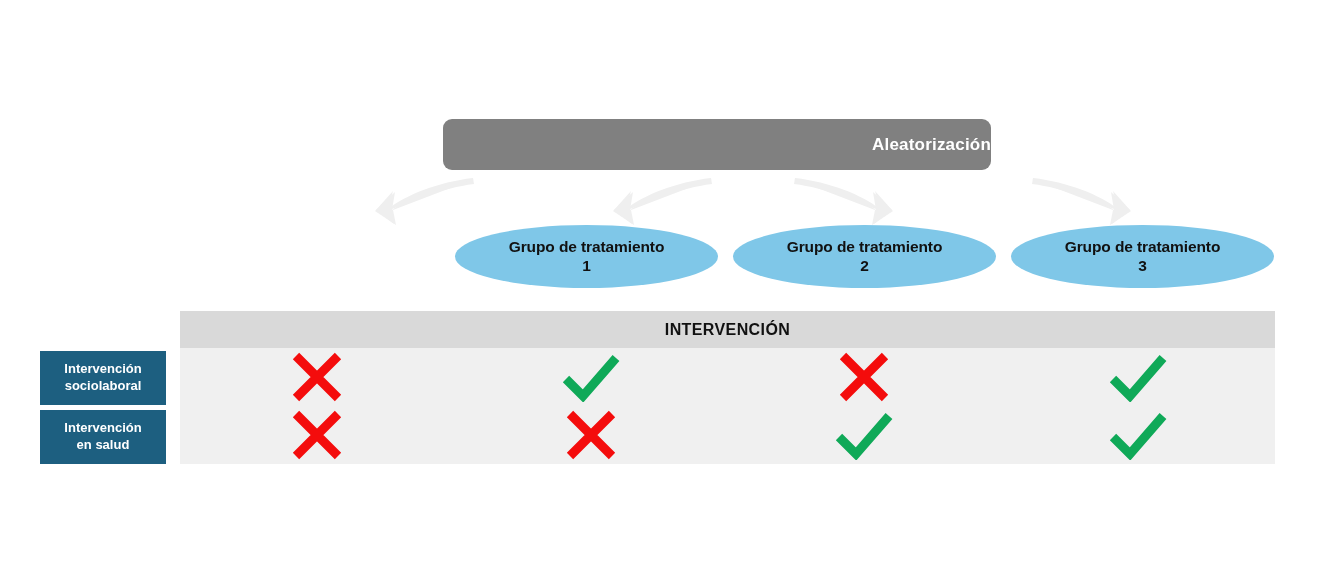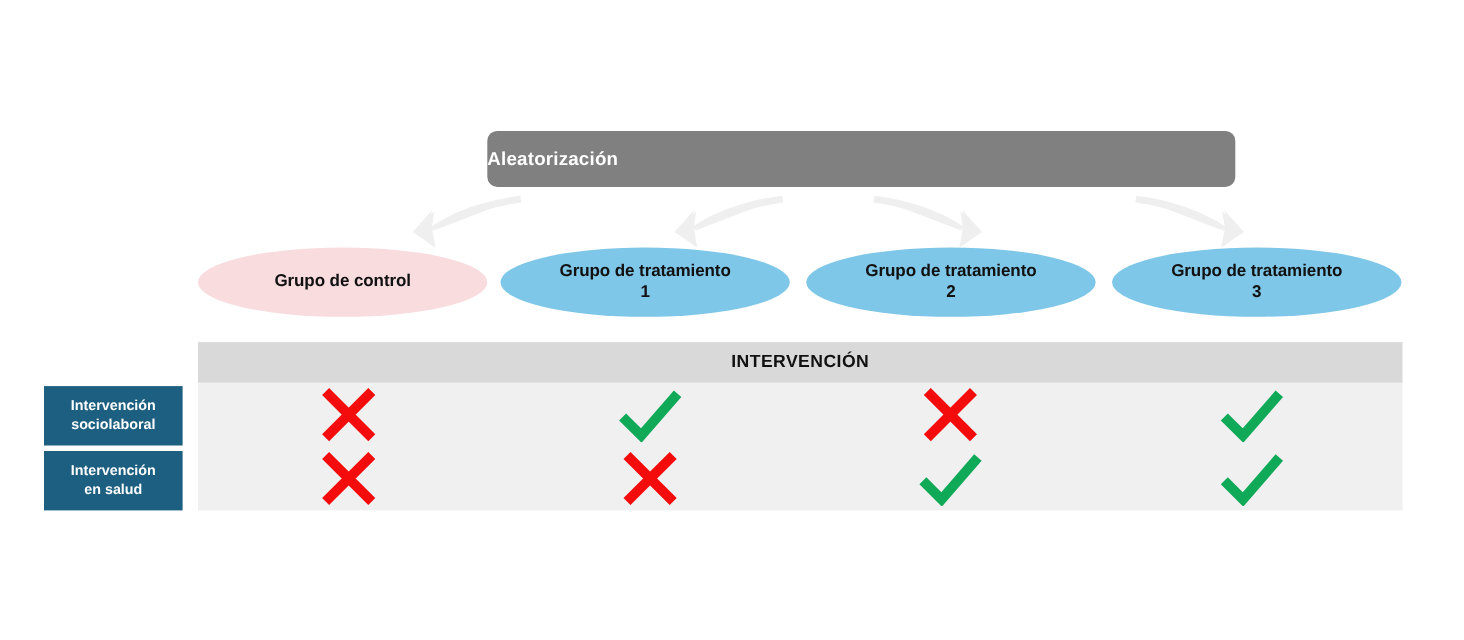--- a/index.html
+++ b/index.html
@@ -16,27 +16,27 @@
     height: 582px;
     background: #ffffff;
     overflow: hidden;
   }
 
   
   .rand-box {
     position: absolute;
     left: 443px;
     top: 119px;
-    width: 680px;
+    width: 548px;
     height: 51px;
     background: #808080;
     border-radius: 9px;
     display: flex;
     align-items: center;
-    justify-content: flex-start;
+    justify-content: flex-end;
   }
   .rand-box .label {
     color: #ffffff;
     font-size: 17px;
     font-weight: bold;
     letter-spacing: 0.2px;
   }
 
   
   .arrow {
@@ -159,23 +159,20 @@
     </svg>
   </div>
 
   <div class="arrow" style="left:1028px; top:175px;">
     <svg width="110" height="52" viewBox="0 0 110 52" style="transform:scaleX(-1);">
       <path d="M106 4 C 72 9, 42 22, 24 35 L 27 17 L 7 36 L 28 50 L 25 35 Z" fill="#efefef"></path>
       <path d="M105 3 C 70 7, 38 20, 20 34 L 25 16 L 8 35 L 26 49 L 24 34 C 44 26, 74 13, 106 9 Z" fill="#efefef"></path>
     </svg>
   </div>
 
-  <div class="ellipse control">
-    <span class="label">Grupo de control</span>
-  </div>
   <div class="ellipse t1">
     <span class="label">Grupo de tratamiento<br>1</span>
   </div>
   <div class="ellipse t2">
     <span class="label">Grupo de tratamiento<br>2</span>
   </div>
   <div class="ellipse t3">
     <span class="label">Grupo de tratamiento<br>3</span>
   </div>
 

